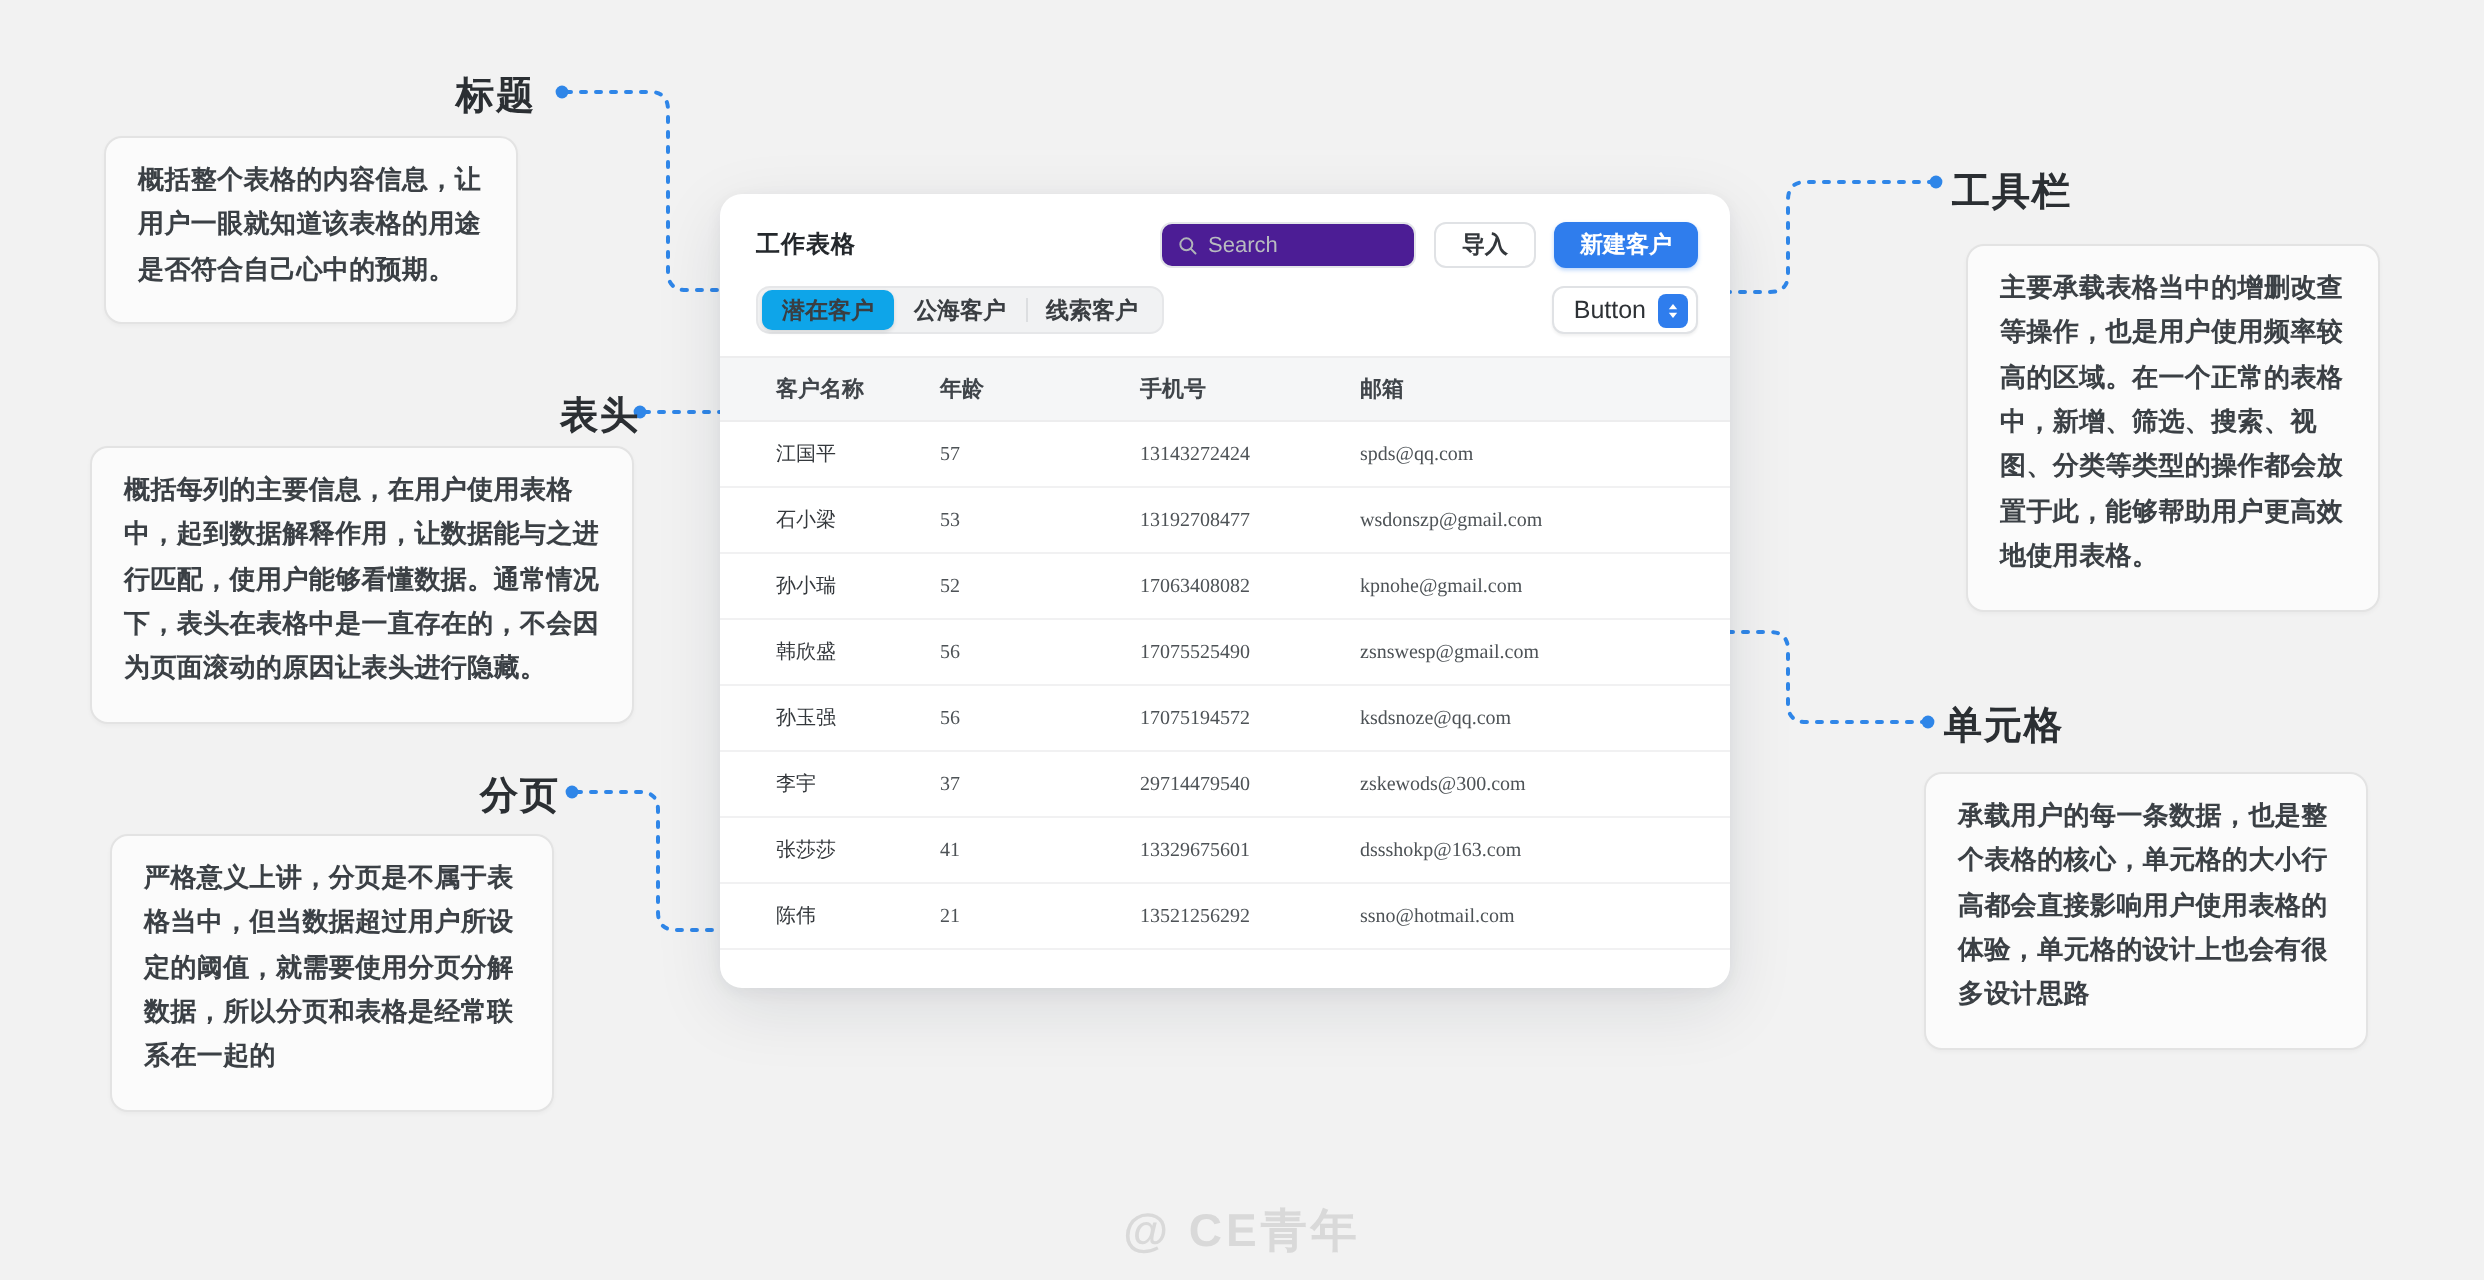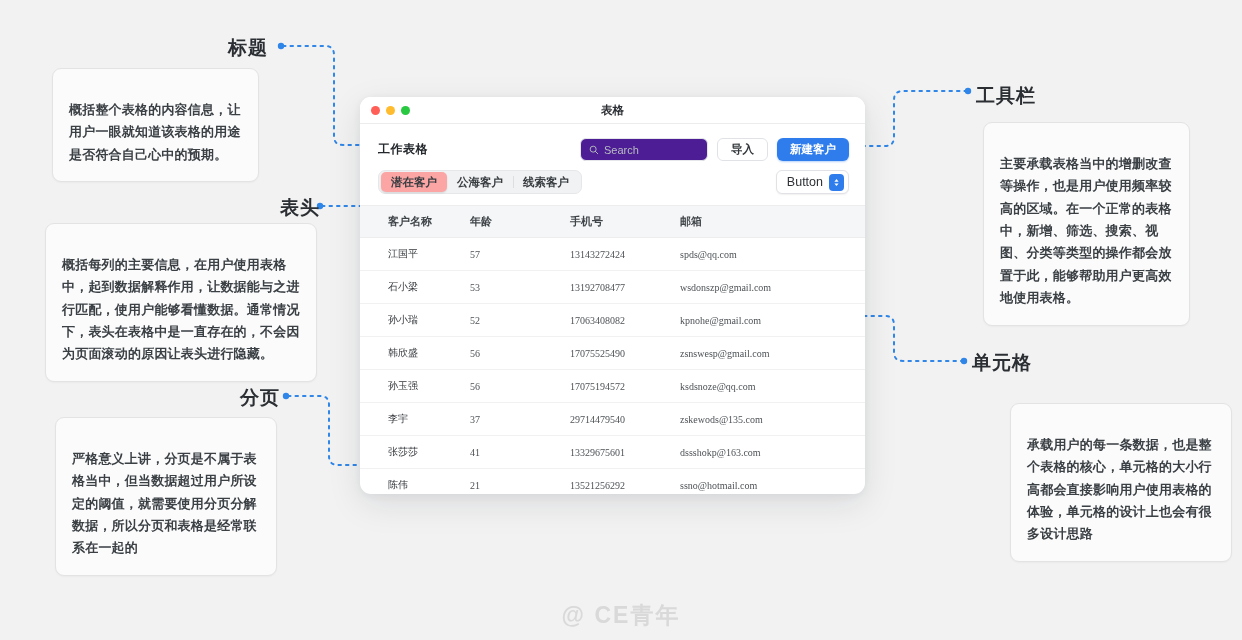--- a/index.html
+++ b/index.html
@@ -21,21 +21,21 @@
     white-space: nowrap;
   }
 
   
   .note {
     position: absolute;
     background: #fbfbfb;
     border: 1px solid #e3e3e3;
     border-radius: 9px;
     box-shadow: 0 1px 2px rgba(0,0,0,.035);
-    padding: 30px 16px 15px 16px;
+    padding: 10px 16px 15px 16px;
     font-size: 13px;
     line-height: 1.72;
     color: #3b4045;
     font-weight: 700;
     letter-spacing: .2px;
   }
 
   
   #connectors { position: absolute; inset: 0; width: 1242px; height: 640px; pointer-events: none; }
 
@@ -116,21 +116,21 @@
     padding: 2px;
     height: 24px;
   }
   .seg {
     font-size: 11.5px; font-weight: 700; color: #3a3e42;
     padding: 0 10px; height: 20px;
     display: flex; align-items: center;
     border-radius: 5px;
     position: relative;
   }
-  .seg.active { background: #fca5a5; box-shadow: 0 1px 2px rgba(0,0,0,.12); }
+  .seg.active { background: #0ea5e9; box-shadow: 0 1px 2px rgba(0,0,0,.12); }
   .seg.sep::before {
     content: ""; position: absolute; left: 0; top: 4px; bottom: 4px;
     width: 1px; background: #dcdee0;
   }
   .dropdown {
     margin-left: auto;
     display: flex; align-items: center; gap: 6px;
     height: 24px; padding: 0 4px 0 10px;
     border: 1px solid #e0e2e5; border-radius: 6px; background: #fff;
     box-shadow: 0 1px 1.5px rgba(0,0,0,.06);
@@ -211,32 +211,24 @@
   <div class="anno-label" style="left:972px; top:350px;">单元格</div>
 
   <div class="note" style="left:52px; top:68px; width:207px;">概括整个表格的内容信息，让用户一眼就知道该表格的用途是否符合自己心中的预期。</div>
 
   <div class="note" style="left:45px; top:223px; width:272px;">概括每列的主要信息，在用户使用表格中，起到数据解释作用，让数据能与之进行匹配，使用户能够看懂数据。通常情况下，表头在表格中是一直存在的，不会因为页面滚动的原因让表头进行隐藏。</div>
 
   <div class="note" style="left:55px; top:417px; width:222px;">严格意义上讲，分页是不属于表格当中，但当数据超过用户所设定的阈值，就需要使用分页分解数据，所以分页和表格是经常联系在一起的</div>
 
   <div class="note" style="left:983px; top:122px; width:207px;">主要承载表格当中的增删改查等操作，也是用户使用频率较高的区域。在一个正常的表格中，新增、筛选、搜索、视图、分类等类型的操作都会放置于此，能够帮助用户更高效地使用表格。</div>
 
-  <div class="note" style="left:962px; top:403px; width:222px;margin-left:48px;">承载用户的每一条数据，也是整个表格的核心，单元格的大小行高都会直接影响用户使用表格的体验，单元格的设计上也会有很多设计思路</div>
+  <div class="note" style="left:962px; top:386px; width:222px;">承载用户的每一条数据，也是整个表格的核心，单元格的大小行高都会直接影响用户使用表格的体验，单元格的设计上也会有很多设计思路</div>
 
   <div id="window">
 
-    <div class="titlebar">
-      <div class="lights">
-        <span class="light l-red"></span>
-        <span class="light l-yel"></span>
-        <span class="light l-grn"></span>
-      </div>
-      <div class="win-title">表格</div>
-    </div>
 
     <div class="body">
 
       <div class="toolbar">
         <div class="page-title">工作表格</div>
         <div class="tb-right">
           <div class="search-box">
             <svg width="10" height="10" viewBox="0 0 12 12">
               <circle cx="5" cy="5" r="3.6" fill="none" stroke="#b0b4b8" stroke-width="1.2"></circle>
               <line x1="7.6" y1="7.6" x2="10.5" y2="10.5" stroke="#b0b4b8" stroke-width="1.2" stroke-linecap="round"></line>
@@ -302,21 +294,21 @@
             <tr>
               <td class="c0">孙玉强</td>
               <td class="c1">56</td>
               <td class="c2">17075194572</td>
               <td class="c3">ksdsnoze@qq.com</td>
             </tr>
             <tr>
               <td class="c0">李宇</td>
               <td class="c1">37</td>
               <td class="c2">29714479540</td>
-              <td class="c3">zskewods@135.com</td>
+              <td class="c3">zskewods@300.com</td>
             </tr>
             <tr>
               <td class="c0">张莎莎</td>
               <td class="c1">41</td>
               <td class="c2">13329675601</td>
               <td class="c3">dssshokp@163.com</td>
             </tr>
             <tr>
               <td class="c0">陈伟</td>
               <td class="c1">21</td>

